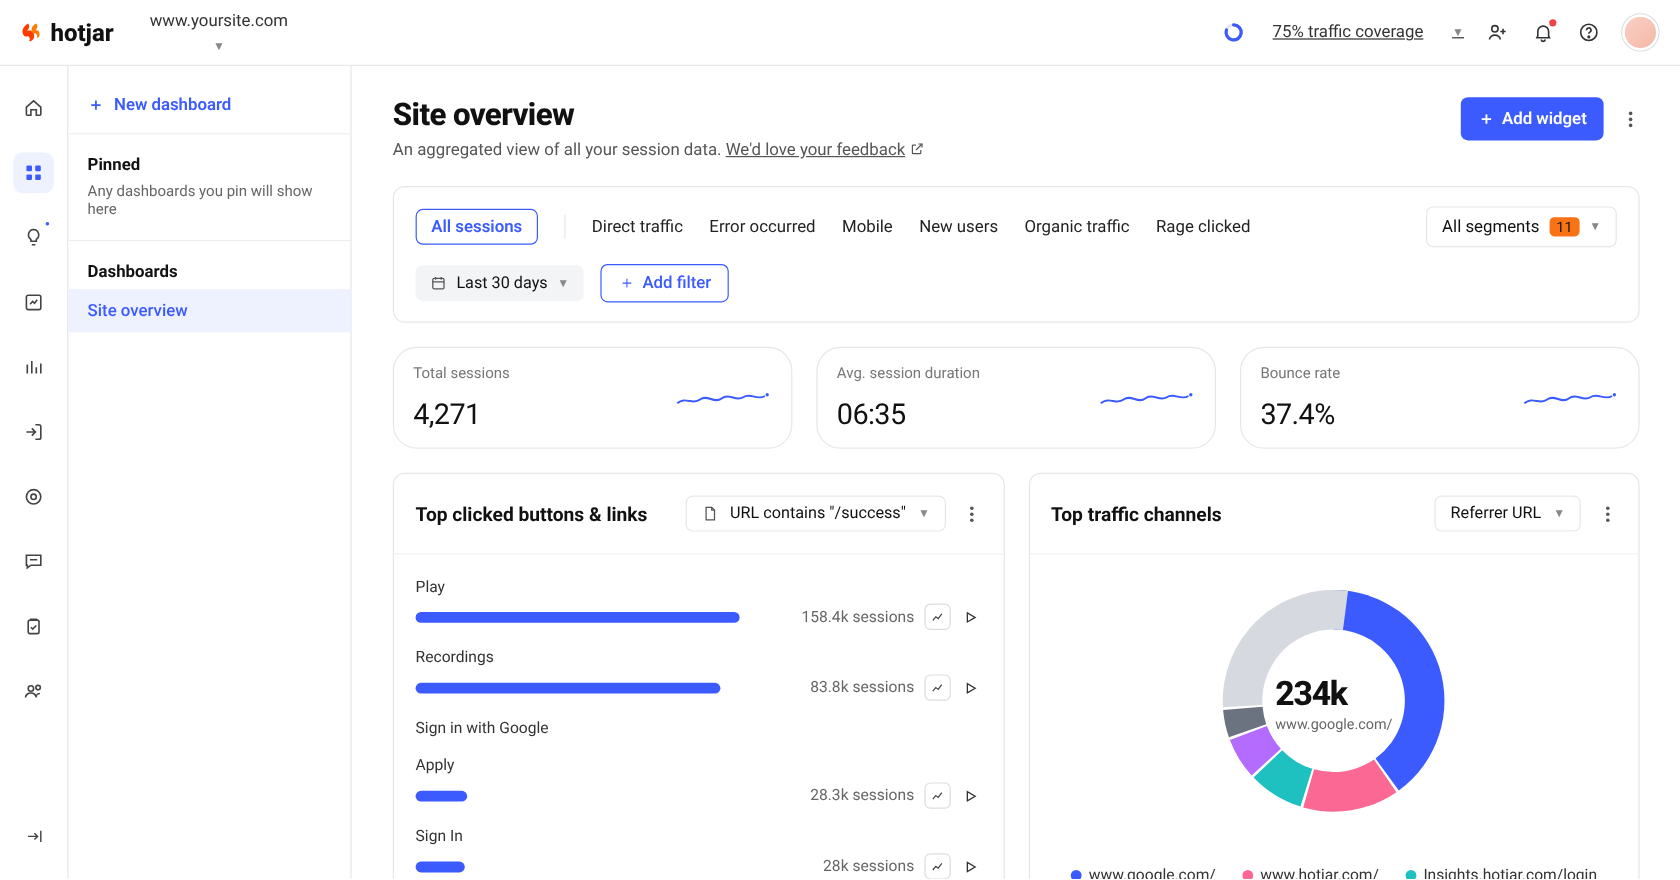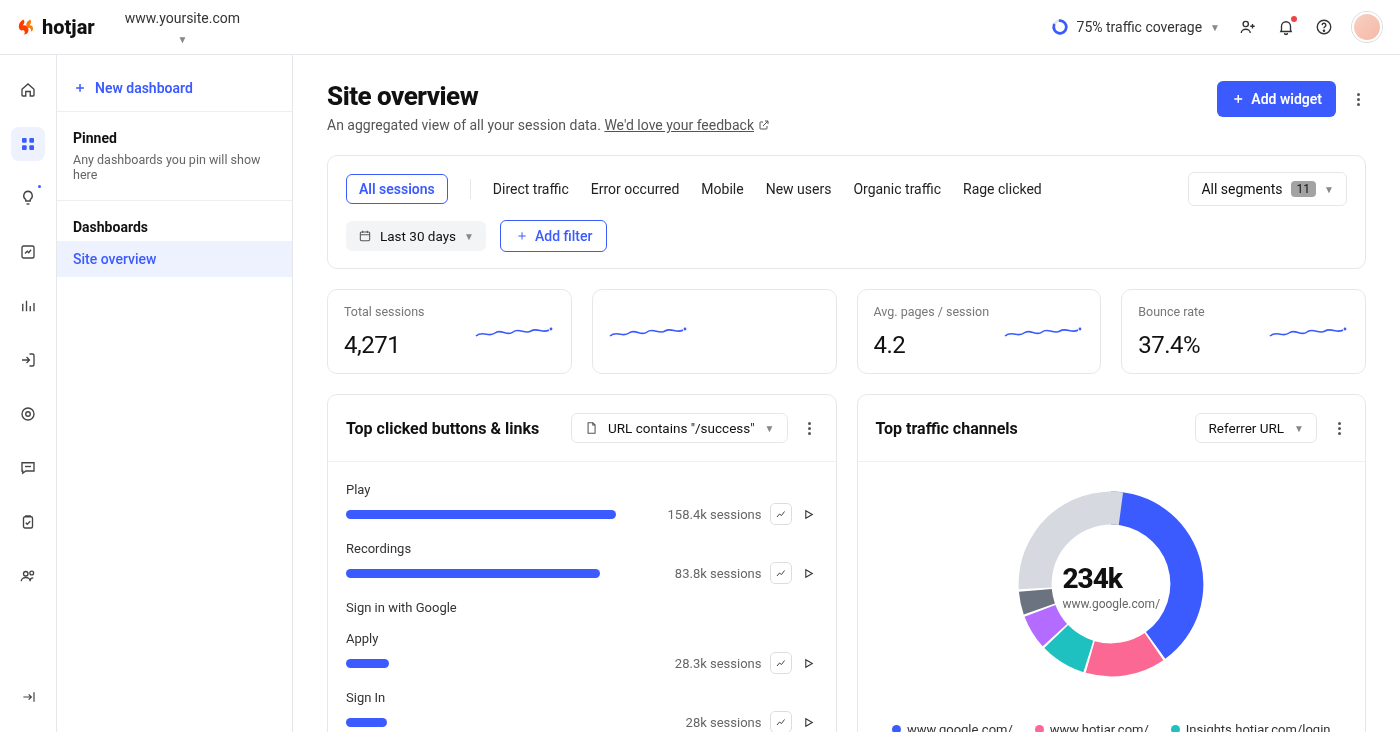--- a/index.html
+++ b/index.html
@@ -4,21 +4,21 @@
 <style>
   * { box-sizing: border-box; margin: 0; padding: 0; font-family: -apple-system, BlinkMacSystemFont, "Segoe UI", Roboto, Arial, sans-serif; }
   body { background: #fff; color: #111; width: 1400px; height: 733px; overflow: hidden; }
   
   .topbar { height: 55px; display: flex; align-items: center; border-bottom: 1px solid #e5e7eb; padding: 0 18px 0 18px; }
   .logo { display: flex; align-items: center; gap: 6px; font-weight: 800; font-size: 20px; }
   .logo svg { width: 18px; height: 18px; }
   .site-select { margin-left: 30px; display: flex; align-items: center; gap: 8px; color: #333; font-size: 14px; cursor: pointer; flex-direction: column; }
   .chev { color: #888; font-size: 10px; }
   .topbar-right { margin-left: auto; display: flex; align-items: center; gap: 18px; }
-  .traffic { display: flex; align-items: center; gap: 8px; font-size: 14px; color: #333; cursor: pointer; }
+  .traffic { display: flex; align-items: center; gap: 24px; font-size: 14px; color: #333; cursor: pointer; text-decoration: underline; }
   .traffic .ring { width: 18px; height: 18px; }
   .icon-btn { width: 20px; height: 20px; display: flex; align-items: center; justify-content: center; color: #333; cursor: pointer; position: relative; }
   .dot-alert { position: absolute; top: -1px; right: -1px; width: 6px; height: 6px; background: #ef4444; border-radius: 50%; }
   .avatar { width: 30px; height: 30px; border-radius: 50%; background: linear-gradient(135deg,#f9d0c4,#f4b8a6); border: 2px solid #fff; box-shadow: 0 0 0 1px #ddd; cursor: pointer; }
   
   .body { display: flex; height: calc(733px - 56px); }
   .rail { width: 57px; border-right: 1px solid #e5e7eb; display: flex; flex-direction: column; align-items: center; padding-top: 18px; gap: 20px; }
   .rail .ritem { width: 34px; height: 34px; display: flex; align-items: center; justify-content: center; border-radius: 8px; color: #444; cursor: pointer; position: relative; }
   .rail .ritem.active { background: #eef2ff; color: #3b5bff; }
   .rail .ritem .rdot { position: absolute; top: 2px; right: 2px; width: 7px; height: 7px; border-radius: 50%; background: #3b5bff; border: 2px solid #fff; }
@@ -40,27 +40,27 @@
   .btn-primary { background: #3b5bff; color: #fff; border-radius: 6px; padding: 9px 14px; font-size: 14px; font-weight: 600; display: flex; align-items: center; gap: 6px; cursor: pointer; }
   .kebab { width: 16px; cursor: pointer; color: #555; display: flex; flex-direction: column; gap: 2px; align-items: center; }
   .kebab span { width: 3px; height: 3px; background: #555; border-radius: 50%; display: block; }
   
   .filters { border: 1px solid #e5e7eb; border-radius: 10px; margin-top: 22px; padding: 16px 18px; }
   .tabs-row { display: flex; align-items: center; gap: 22px; }
   .tab { font-size: 14px; color: #222; cursor: pointer; }
   .tab.active { border: 1px solid #3b5bff; color: #3b5bff; border-radius: 6px; padding: 6px 12px; font-weight: 600; }
   .tab-div { width: 1px; height: 20px; background: #e5e7eb; }
   .seg { margin-left: auto; border: 1px solid #e5e7eb; border-radius: 6px; padding: 8px 12px; font-size: 14px; display: flex; align-items: center; gap: 8px; cursor: pointer; }
-  .seg .count { background: #a3a3a3; border-radius: 4px; padding: 1px 6px; font-size: 12px; }
+  .seg .count { background: #f97316; border-radius: 4px; padding: 1px 6px; font-size: 12px; }
   .filters-row2 { display: flex; align-items: center; gap: 14px; margin-top: 14px; }
   .date-sel { background: #f3f4f6; border-radius: 6px; padding: 7px 12px; font-size: 13.5px; display: flex; align-items: center; gap: 8px; cursor: pointer; }
   .add-filter { border: 1px solid #3b5bff; color: #3b5bff; border-radius: 6px; padding: 6px 14px; font-size: 14px; font-weight: 500; display: flex; align-items: center; gap: 6px; cursor: pointer; }
   
   .metrics { display: flex; gap: 20px; margin-top: 20px; }
-  .metric { flex: 1; border: 1px solid #e5e7eb; border-radius: 10px; padding: 14px 16px; display: flex; align-items: center; justify-content: space-between; }
+  .metric { flex: 1; border: 1px solid #e5e7eb; border-radius: 20px; padding: 14px 16px; display: flex; align-items: center; justify-content: space-between; }
   .metric .mlabel { font-size: 12.5px; color: #777; }
   .metric .mval { font-size: 24px; font-weight: 400; letter-spacing: -0.5px; margin-top: 12px; }
   .metric svg.spark { width: 80px; height: 24px; }
   
   .widgets { display: flex; gap: 20px; margin-top: 20px; }
   .widget { border: 1px solid #e5e7eb; border-radius: 10px; flex: 1; }
   .w1 { flex: 1 1 50%; }
   .w2 { flex: 1 1 50%; }
   .whead { display: flex; align-items: center; padding: 18px 18px; border-bottom: 1px solid #f0f0f0; }
   .whead h3 { font-size: 16px; font-weight: 700; }
@@ -291,29 +291,23 @@
           <div>
             <div class="mlabel">Total sessions</div>
             <div class="mval">4,271</div>
           </div>
           <svg class="spark" viewBox="0 0 80 24">
             <path d="M1 16 C8 10,14 18,20 13 C26 8,32 17,38 12 C44 7,50 15,56 11 C62 7,68 14,74 10" fill="none" stroke="#3b5bff" stroke-width="1.6"></path>
             <circle cx="76" cy="9" r="1.4" fill="#3b5bff"></circle>
           </svg>
         </div>
         <div class="metric">
-          <svg class="spark" viewBox="0 0 80 24">
-            <path d="M1 16 C8 10,14 18,20 13 C26 8,32 17,38 12 C44 7,50 15,56 11 C62 7,68 14,74 10" fill="none" stroke="#3b5bff" stroke-width="1.6"></path>
-            <circle cx="76" cy="9" r="1.4" fill="#3b5bff"></circle>
-          </svg>
-        </div>
-        <div class="metric">
           <div>
-            <div class="mlabel">Avg. pages / session</div>
-            <div class="mval">4.2</div>
+            <div class="mlabel">Avg. session duration</div>
+            <div class="mval">06:35</div>
           </div>
           <svg class="spark" viewBox="0 0 80 24">
             <path d="M1 16 C8 10,14 18,20 13 C26 8,32 17,38 12 C44 7,50 15,56 11 C62 7,68 14,74 10" fill="none" stroke="#3b5bff" stroke-width="1.6"></path>
             <circle cx="76" cy="9" r="1.4" fill="#3b5bff"></circle>
           </svg>
         </div>
         <div class="metric">
           <div>
             <div class="mlabel">Bounce rate</div>
             <div class="mval">37.4%</div>

